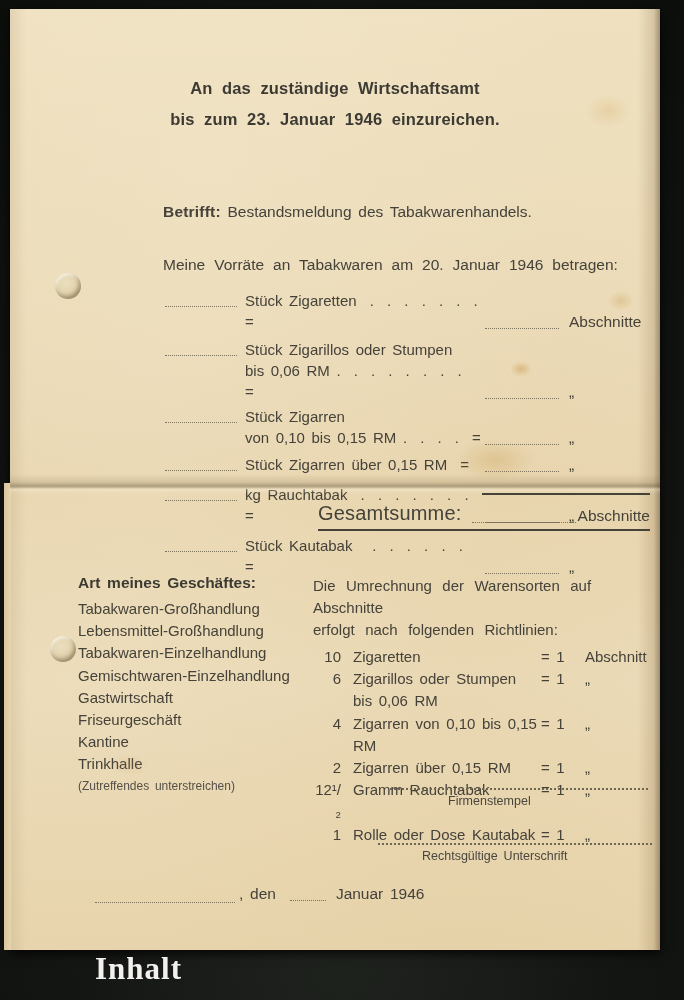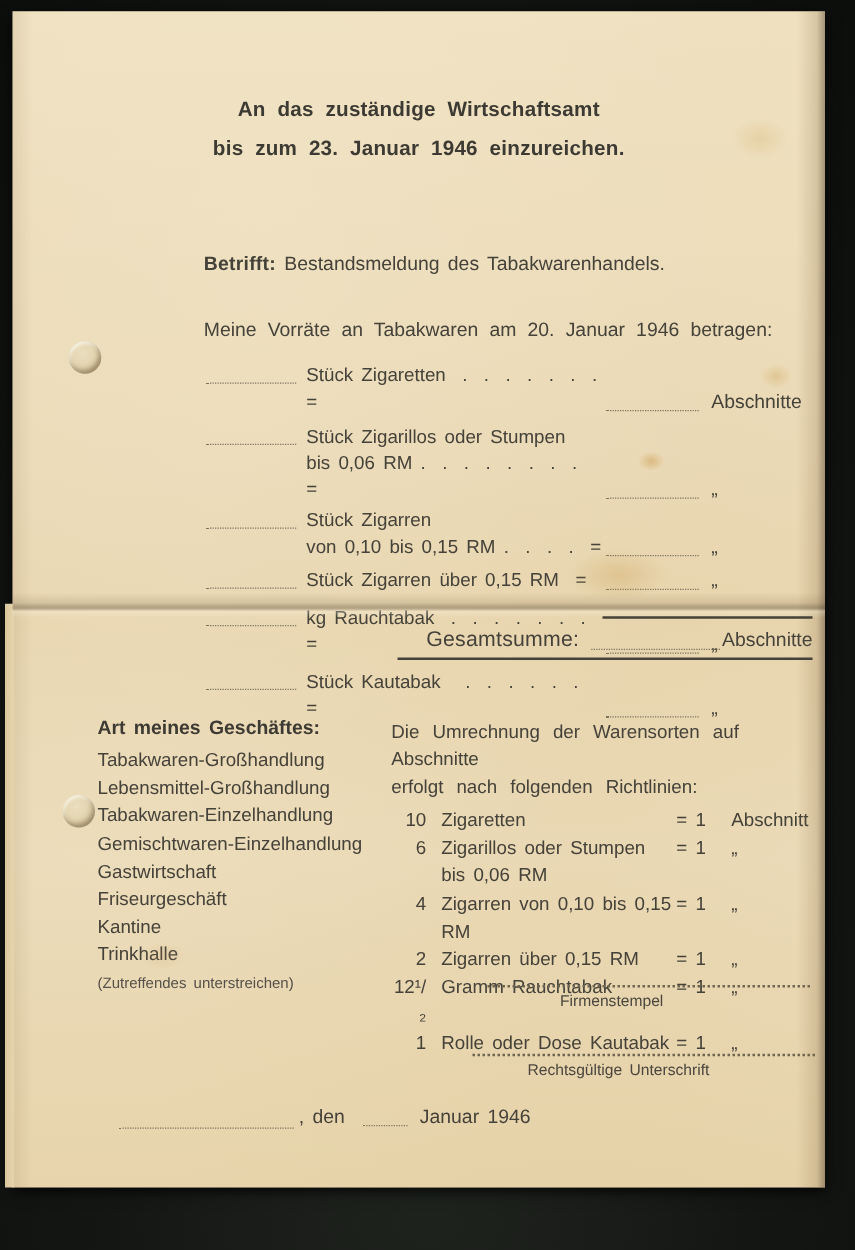--- a/index.html
+++ b/index.html
@@ -43,21 +43,21 @@
   .r1{margin-bottom:7px;} .r2{margin-bottom:4px;} .r3{margin-bottom:6px;}
   .r4{margin-bottom:9px;} .r5{margin-bottom:9px;}
   .qty-fill{width:72px;height:16px;border-bottom:1.5px dotted #7d7460;align-self:flex-start;margin-right:8px;flex:none;}
   .inv-label{width:236px;white-space:pre-wrap;line-height:21px;flex:none;}
   .res-fill{flex:1;height:16px;border-bottom:1.5px dotted #7d7460;margin:0 10px 3px 4px;}
   .inv-suffix{width:80px;flex:none;line-height:21px;font-size:15.5px;}
 
   .sum{left:308px;top:484px;width:332px;z-index:7;}
   .sum-topline{margin-left:164px;height:0;border-top:2px solid #45423a;}
   .sum-row{display:flex;align-items:flex-end;margin-top:7px;padding-bottom:4px;border-bottom:2px solid #45423a;}
-  .sum-label{font-size:17px;letter-spacing:0.2px;flex:none;margin-left:23px;}
+  .sum-label{font-size:20px;letter-spacing:0.2px;flex:none;}
   .sum-fill{flex:1;height:14px;border-bottom:1.5px dotted #7d7460;margin:0 2px 2px 10px;}
   .sum-suffix{flex:none;font-size:15.5px;}
 
   .cols{left:0;top:565px;width:100%;}
   .biz{position:absolute;left:68px;top:0;width:230px;}
   .biz-head{font-weight:bold;font-size:15.5px;color:#3c3a33;margin-bottom:6px;}
   .biz-item{font-size:15px;line-height:22.2px;}
   .biz-note{font-size:12px;margin-top:3px;color:#55514a;}
   .conv{position:absolute;left:303px;top:1px;width:344px;font-size:15px;}
   .conv-intro{line-height:22px;word-spacing:0.42em;}
@@ -227,13 +227,14 @@
     <div class="fold"></div>
     <div class="hole hole1"></div>
     <div class="hole hole2"></div>
     <div class="stain s1"></div>
     <div class="stain s2"></div>
     <div class="stain s3"></div>
     <div class="stain s4"></div>
     <div class="stain s5"></div>
   </div>
 
+  <div class="inhalt">Inhalt</div>
 </div>
 
 </body></html>

